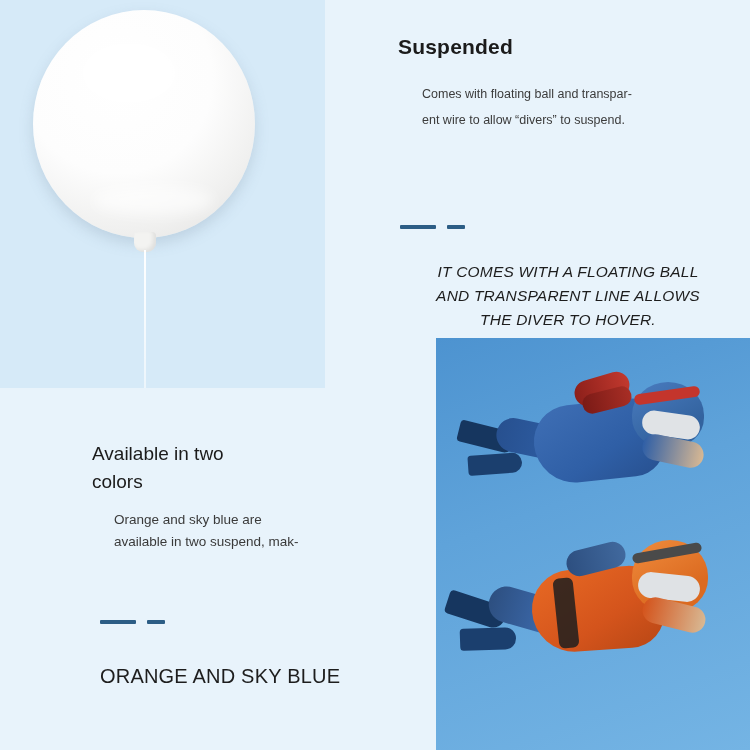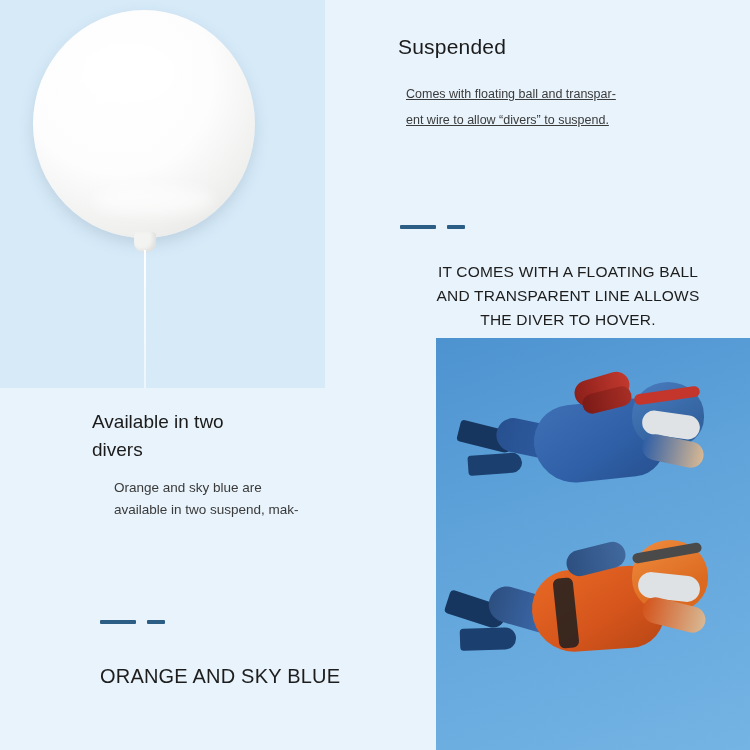--- a/index.html
+++ b/index.html
@@ -84,28 +84,27 @@
     position: absolute;
     left: 398px;
     top: 35px;
     width: 330px;
   }
   .suspended-title {
     font-size: 21px;
     color: #1b1b1b;
     letter-spacing: 0.2px;
     margin: 0 0 22px 0;
-    font-weight: normal;
+    font-weight: bold;
   }
   .suspended-body {
     font-size: 12.5px;
     color: #3b3b3b;
     line-height: 2.1;
-    margin-left: 8px;
-    text-decoration: underline;
+    margin-left: 24px;
   }
 
   
   .dash-divider {
     display: flex;
     align-items: center;
     gap: 11px;
   }
   .dash-divider .d1 {
     width: 36px;
@@ -127,27 +126,28 @@
   .caps-right {
     position: absolute;
     left: 398px;
     top: 260px;
     width: 340px;
     text-align: center;
     font-size: 15.5px;
     color: #1d1d1d;
     line-height: 1.55;
     letter-spacing: 0.2px;
+    font-style: italic;
   }
 
   
   .colors-block {
     position: absolute;
     left: 92px;
-    top: 408px;
+    top: 440px;
     width: 300px;
   }
   .colors-title {
     font-size: 19px;
     color: #1b1b1b;
     line-height: 1.45;
     margin: 0 0 14px 0;
     font-weight: normal;
   }
   .colors-body {
@@ -429,21 +429,21 @@
 
   <div class="caps-right">
     <div>IT COMES WITH A FLOATING BALL</div>
     <div>AND TRANSPARENT LINE ALLOWS</div>
     <div>THE DIVER TO HOVER.</div>
   </div>
 
   <div class="colors-block">
     <h2 class="colors-title">
       <span>Available in two</span><br>
-      <span>divers</span>
+      <span>colors</span>
     </h2>
     <div class="colors-body">
       <div>Orange and sky blue are</div>
       <div>available in two suspend, mak-</div>
     </div>
   </div>
 
   <div class="dash-divider divider-left">
     <span class="d1"></span>
     <span class="d2"></span>

